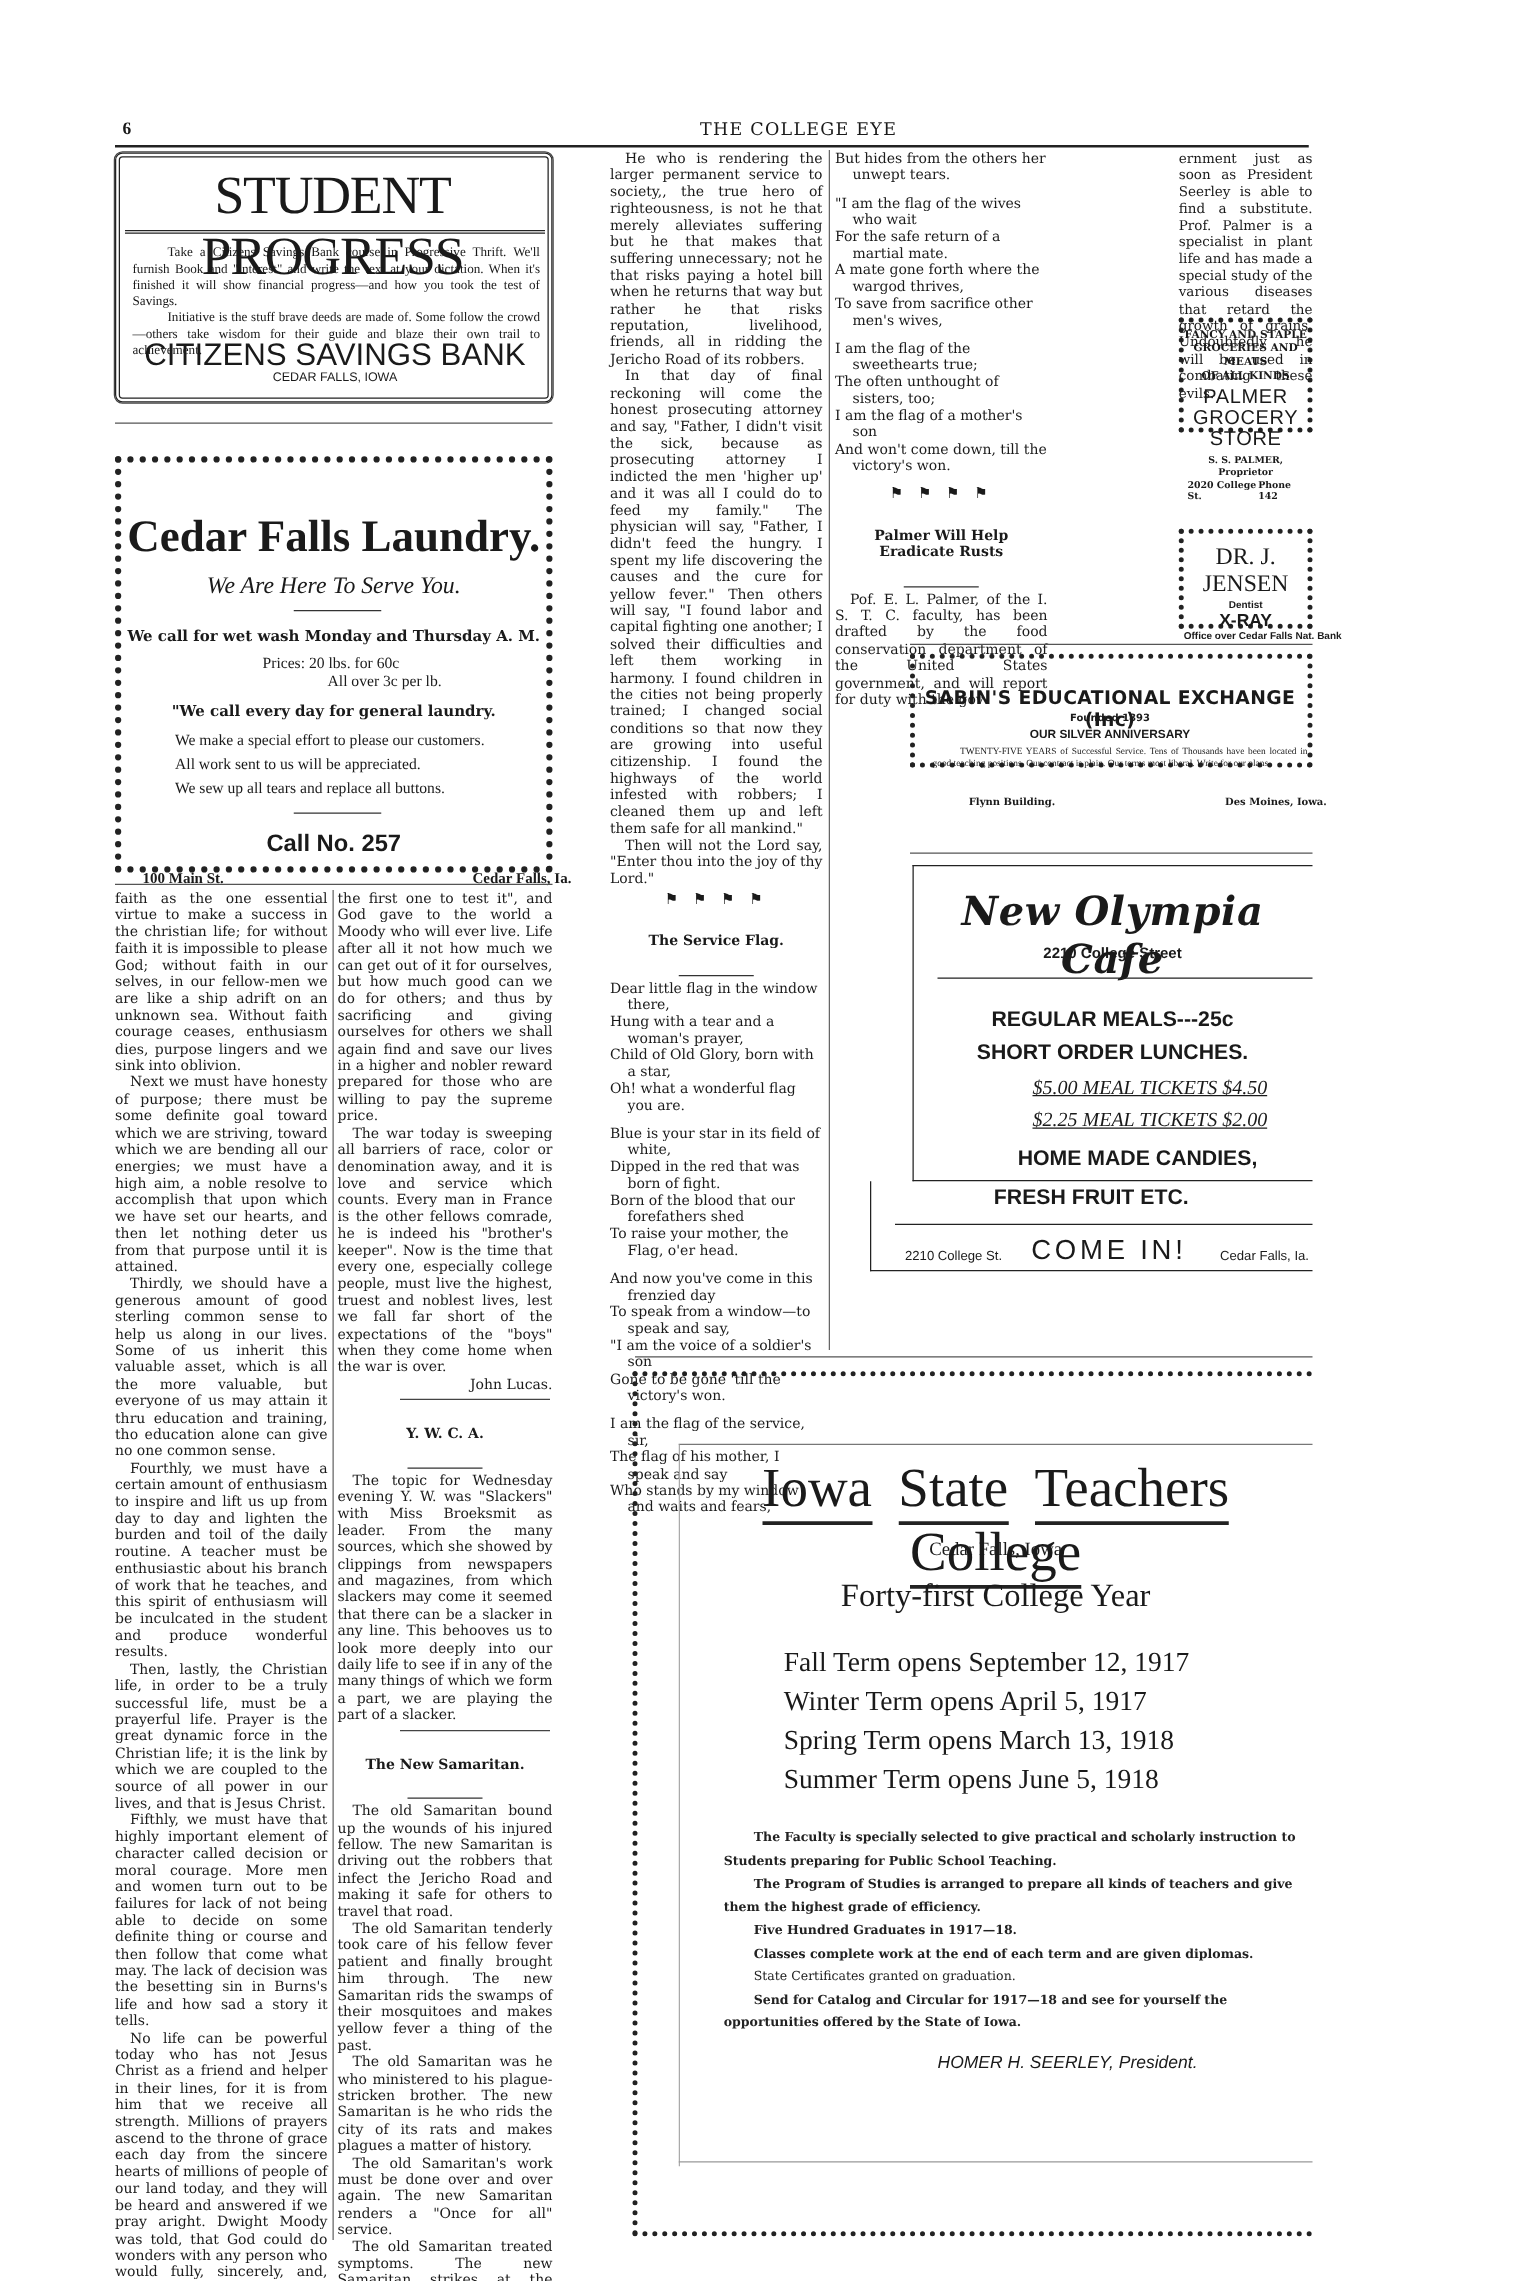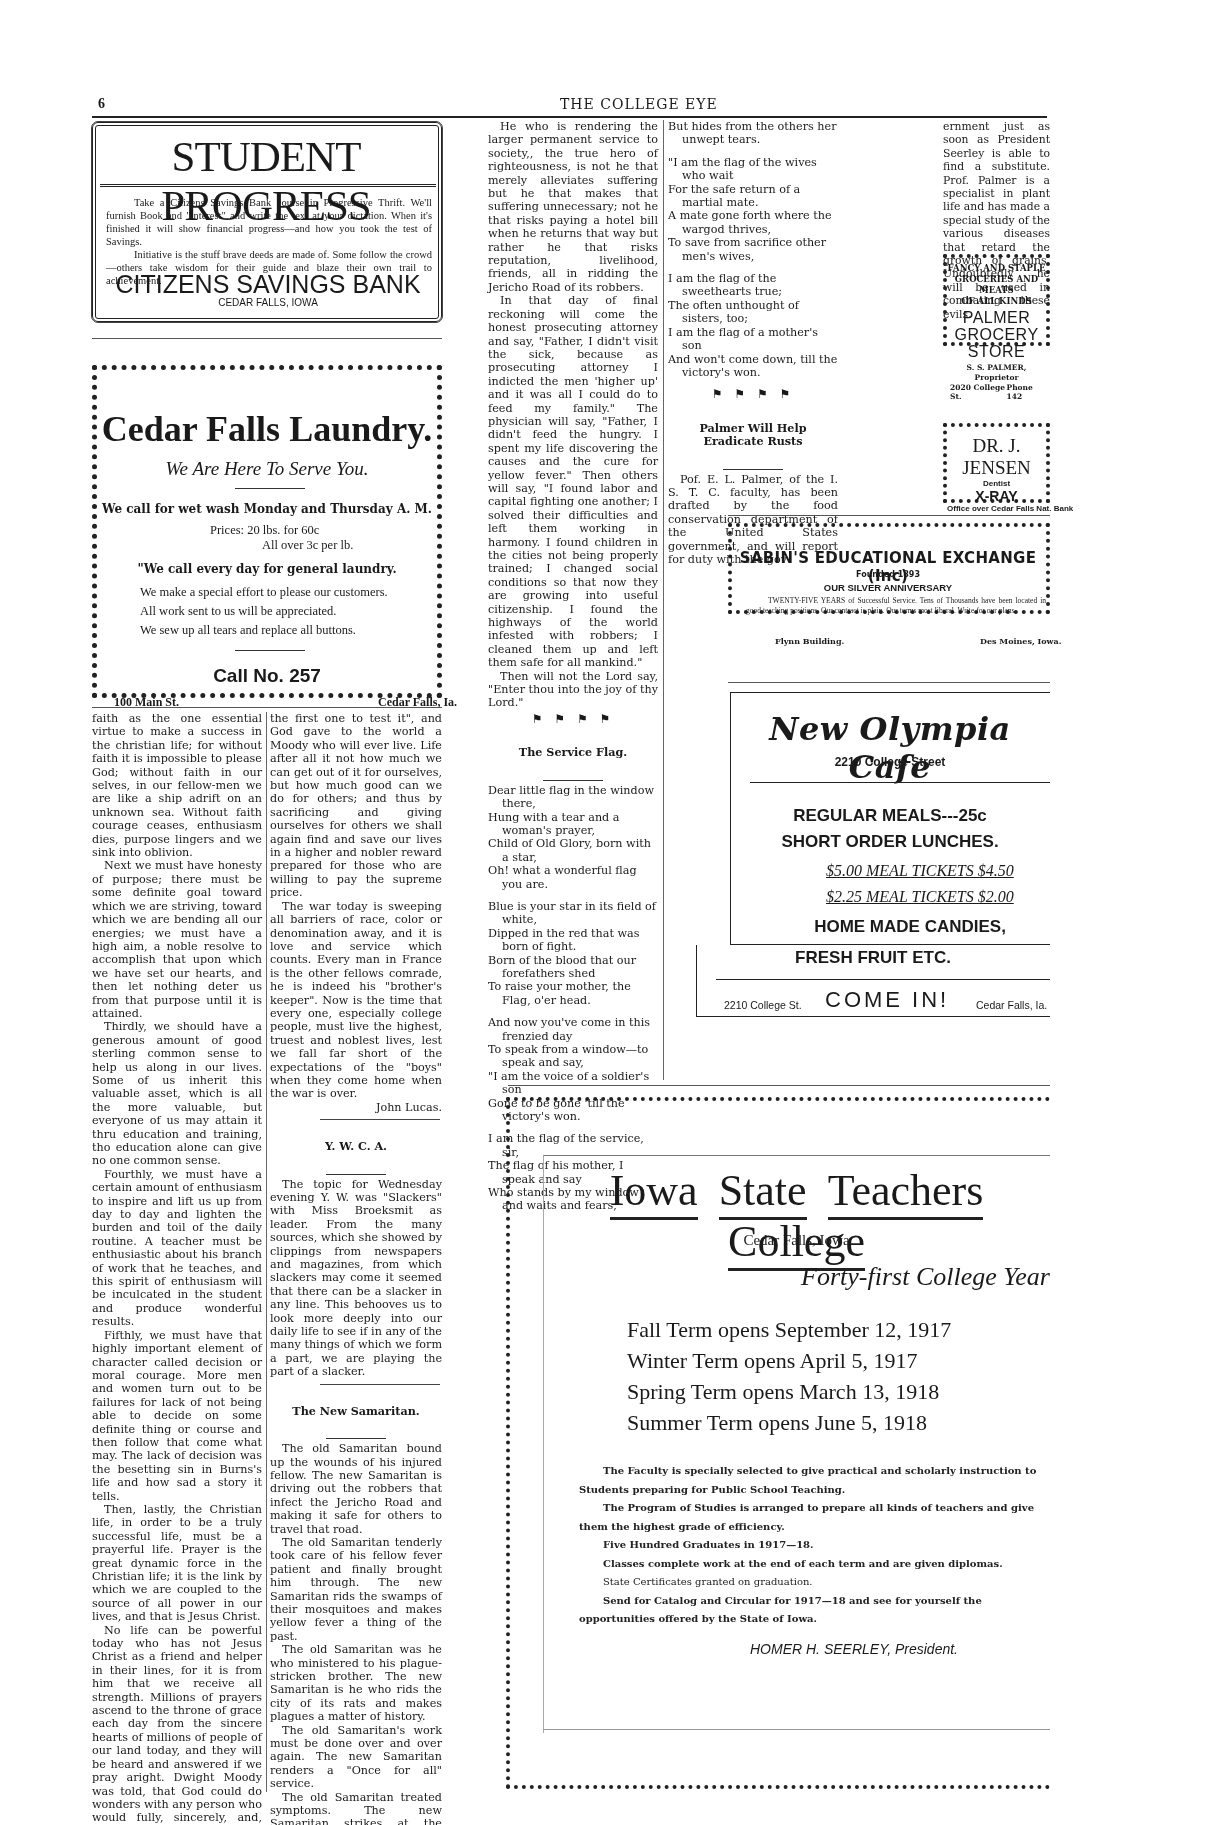--- a/index.html
+++ b/index.html
@@ -89,21 +89,21 @@
   .no-addr2 { left: 724px; top: 999px; font-size: 10.5px; font-family: "Liberation Sans", sans-serif; }
   .no-come { left: 825px; top: 987px; font-size: 22px; letter-spacing: 3px; font-family: "Liberation Sans", sans-serif; }
   .no-city2 { left: 976px; top: 999px; font-size: 10.5px; font-family: "Liberation Sans", sans-serif; }
 
   
   .is-box { left: 506px; top: 1097px; width: 544px; height: 692px; border-left: 4px dotted #222; border-bottom: 4px dotted #222; border-top: 4px dotted #222; }
   .is-inner { left: 543px; top: 1155px; width: 507px; height: 578px; border-top: 1px solid #777; border-left: 1px solid #aaa; }
   .is-title { left: 543px; top: 1165px; width: 507px; text-align: center; font-size: 44px; font-family: "Liberation Serif", serif; }
   .is-title span { border-bottom: 3px solid #222; padding-bottom: 2px; margin: 0 5px; }
   .is-city { left: 543px; top: 1232px; width: 507px; text-align: center; font-size: 15px; font-family: "Liberation Serif", serif; }
-  .is-year { left: 543px; top: 1262px; width: 507px; text-align: right; font-size: 26px; font-style: italic; font-family: "Liberation Serif", serif; }
+  .is-year { left: 543px; top: 1262px; width: 507px; text-align: center; font-size: 26px; font-family: "Liberation Serif", serif; }
   .is-terms { left: 627px; top: 1314px; font-size: 22px; line-height: 31px; font-family: "Liberation Serif", serif; }
   .is-desc { left: 579px; top: 1462px; width: 465px; font-size: 10px; line-height: 18.5px; font-family: "DejaVu Serif", serif; font-weight: bold; color: #222; }
   .is-desc p { text-indent: 24px; }
   .is-desc p.plain { font-weight: normal; }
   .is-sign { left: 750px; top: 1641px; font-size: 14px; font-style: italic; font-family: "Liberation Sans", sans-serif; }
   .is-bot-rule { left: 543px; top: 1729px; width: 507px; height: 1px; background: #999; }
 
   .vrule { width: 1px; background: #666; }
   .hrule { height: 1px; background: #555; }
 </style>
@@ -142,22 +142,22 @@
 <div class="abs cf-callno">Call No. 257</div>
 <div class="abs cf-addr">100 Main St.</div>
 <div class="abs cf-city">Cedar Falls, Ia.</div>
 <div class="abs hrule" style="left:92px;top:707px;width:350px;"></div>
 
 <div class="abs col" style="left:92px;top:712px;width:170px;">
   <p class="noind">faith as the one essential virtue to make a success in the christian life; for without faith it is impossible to please God; without faith in our selves, in our fellow-men we are like a ship adrift on an unknown sea. Without faith courage ceases, enthusiasm dies, purpose lingers and we sink into oblivion.</p>
   <p>Next we must have honesty of purpose; there must be some definite goal toward which we are striving, toward which we are bending all our energies; we must have a high aim, a noble resolve to accomplish that upon which we have set our hearts, and then let nothing deter us from that purpose until it is attained.</p>
   <p>Thirdly, we should have a generous amount of good sterling common sense to help us along in our lives. Some of us inherit this valuable asset, which is all the more valuable, but everyone of us may attain it thru education and training, tho education alone can give no one common sense.</p>
   <p>Fourthly, we must have a certain amount of enthusiasm to inspire and lift us up from day to day and lighten the burden and toil of the daily routine. A teacher must be enthusiastic about his branch of work that he teaches, and this spirit of enthusiasm will be inculcated in the student and produce wonderful results.</p>
+  <p>Then, lastly, the Christian life, in order to be a truly successful life, must be a prayerful life. Prayer is the great dynamic force in the Christian life; it is the link by which we are coupled to the source of all power in our lives, and that is Jesus Christ.</p>
   <p>Fifthly, we must have that highly important element of character called decision or moral courage. More men and women turn out to be failures for lack of not being able to decide on some definite thing or course and then follow that come what may. The lack of decision was the besetting sin in Burns's life and how sad a story it tells.</p>
-  <p>Then, lastly, the Christian life, in order to be a truly successful life, must be a prayerful life. Prayer is the great dynamic force in the Christian life; it is the link by which we are coupled to the source of all power in our lives, and that is Jesus Christ.</p>
   <p>No life can be powerful today who has not Jesus Christ as a friend and helper in their lines, for it is from him that we receive all strength. Millions of prayers ascend to the throne of grace each day from the sincere hearts of millions of people of our land today, and they will be heard and answered if we pray aright. Dwight Moody was told, that God could do wonders with any person who would fully, sincerely, and, faithfully consecrate and sacrifice himself, and Moody said, "I will be</p>
 </div>
 
 <div class="abs col" style="left:270px;top:712px;width:172px;">
   <p class="noind">the first one to test it", and God gave to the world a Moody who will ever live. Life after all it not how much we can get out of it for ourselves, but how much good can we do for others; and thus by sacrificing and giving ourselves for others we shall again find and save our lives in a higher and nobler reward prepared for those who are willing to pay the supreme price.</p>
   <p>The war today is sweeping all barriers of race, color or denomination away, and it is love and service which counts. Every man in France is the other fellows comrade, he is indeed his "brother's keeper". Now is the time that every one, especially college people, must live the highest, truest and noblest lives, lest we fall far short of the expectations of the "boys" when they come home when the war is over.</p>
   <div class="right">John Lucas.</div>
   <div class="rule-full" style="width:120px;margin-left:50px;"></div>
   <div class="head">Y. W. C. A.</div>
   <div class="rule-short"></div>

